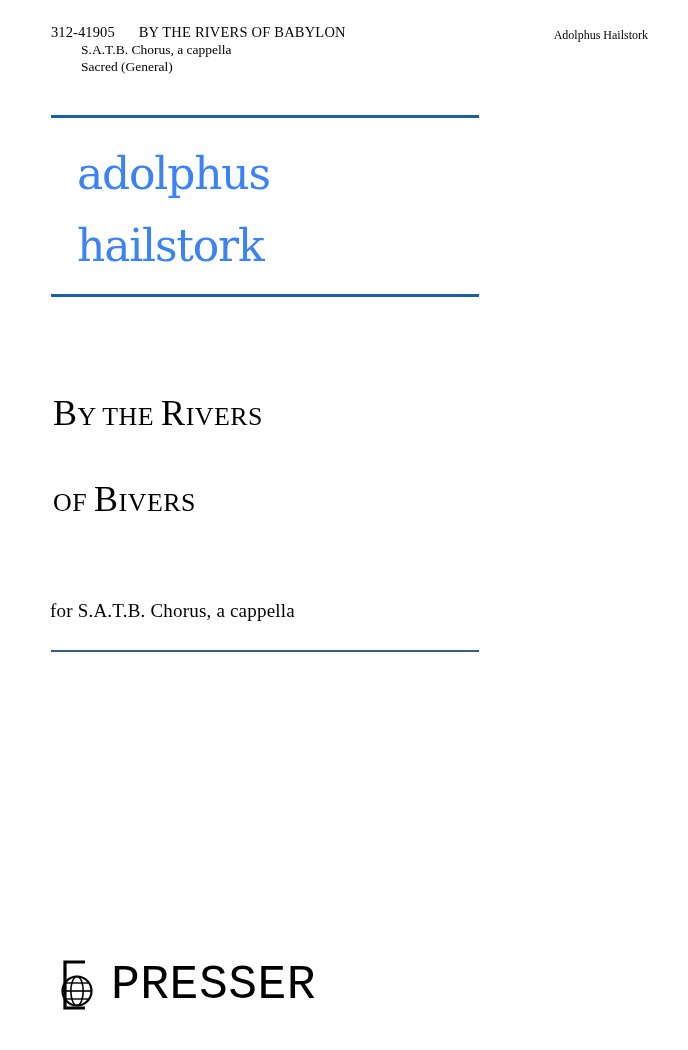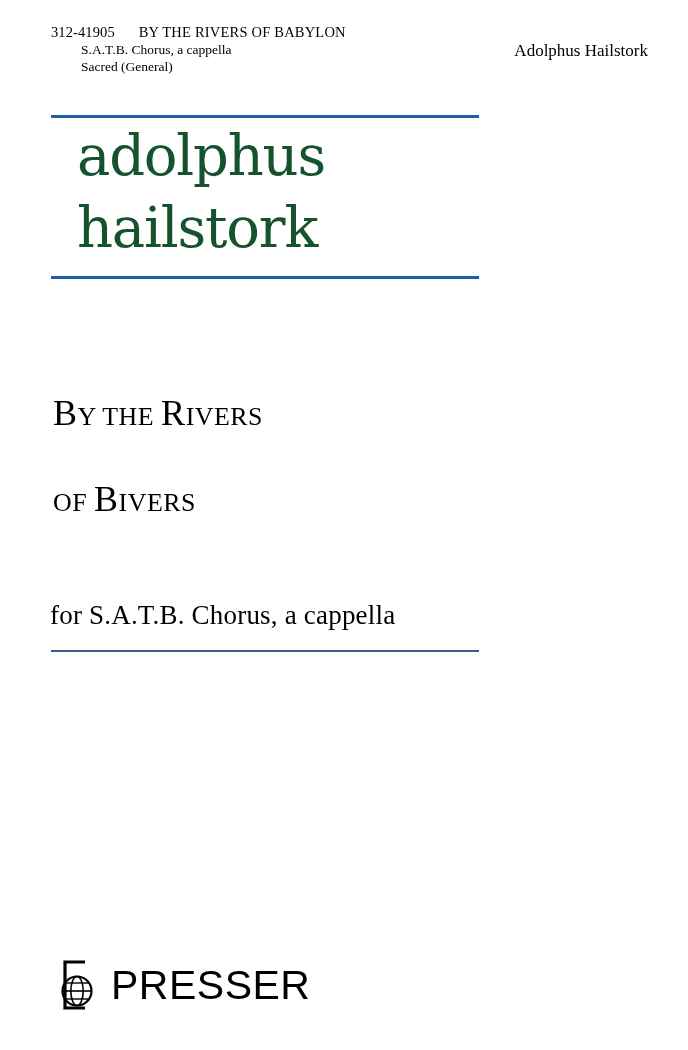--- a/index.html
+++ b/index.html
@@ -40,23 +40,23 @@
   .cat-title {
     letter-spacing: 0.2px;
   }
   .cat-sub {
     font-size: 13.5px;
     margin-left: 30px;
     line-height: 17px;
   }
   .header-right {
     position: absolute;
-    top: 17px;
+    top: 4px;
     right: 0;
-    font-size: 17px;
+    font-size: 12px;
     white-space: nowrap;
   }
 
   
   .composer-block {
     position: absolute;
     top: 115px;
     left: 51px;
     width: 428px;
   }
@@ -65,27 +65,27 @@
     width: 428px;
     height: 0;
   }
   .rule-bottom {
     border-top: 3px solid #1b5fa8;
     width: 428px;
     height: 0;
     margin-top: 2px;
   }
   .composer-name {
-    color: #14532d;
+    color: #3b82f6;
     font-family: "DejaVu Serif", serif;
-    font-size: 56px;
+    font-size: 44px;
     line-height: 72px;
     font-weight: normal;
     letter-spacing: -1.2px;
-    padding: 2px 0 10px 26px;
+    padding: 20px 0 10px 26px;
   }
   .composer-name .nm-line {
     display: block;
   }
 
   
   .work-title {
     position: absolute;
     top: 372px;
     left: 53px;
@@ -102,21 +102,21 @@
   .sc {
     font-size: 0.72em;
   }
 
   
   .scoring {
     position: absolute;
     top: 600px;
     left: 50px;
     width: 470px;
-    font-size: 27px;
+    font-size: 19px;
     letter-spacing: 0.2px;
   }
   .scoring-rule {
     position: absolute;
     top: 650px;
     left: 51px;
     width: 428px;
     border-top: 2px solid #3a5a8c;
     height: 0;
   }
@@ -129,22 +129,22 @@
     display: flex;
     align-items: center;
   }
   .presser-globe {
     width: 54px;
     height: 54px;
     margin-right: 6px;
     flex: 0 0 auto;
   }
   .presser-word {
-    font-family: Liberation Sans, sans-serif;
-    font-size: 41px;
+    font-family: Liberation Mono, monospace;
+    font-size: 48px;
     letter-spacing: 0.5px;
     line-height: 46px;
   }
 </style>
 </head>
 <body>
 
 <div class="header">
   <div class="header-left">
     <div class="cat-line1">

